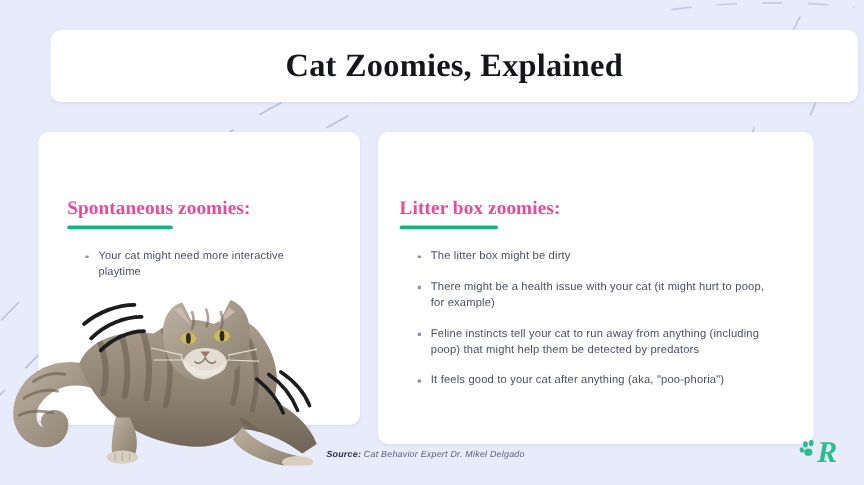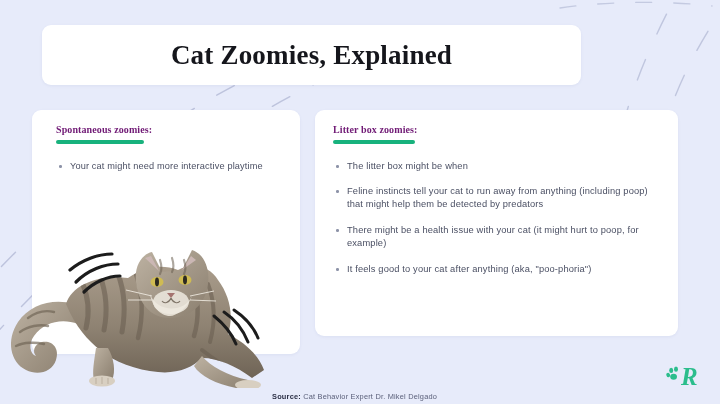--- a/index.html
+++ b/index.html
@@ -12,59 +12,59 @@
   #stage{position:absolute;inset:0;width:720px;height:404px;overflow:hidden;}
 
   
   .deco{position:absolute;inset:0;width:720px;height:404px;pointer-events:none;}
 
   
   .card{
     position:absolute;background:#ffffff;border-radius:9px;
     box-shadow:0 1px 3px rgba(120,130,180,.10);
   }
-  #title-card{left:42px;top:25px;width:539px;height:60px;}
+  #title-card{left:42px;top:25px;width:673px;height:60px;}
   #left-card{left:32px;top:110px;width:268px;height:244px;}
-  #right-card{left:315px;top:110px;width:363px;height:226px;}
+  #right-card{left:315px;top:110px;width:363px;height:260px;}
 
   #page-title{
     position:absolute;left:0;right:0;top:50%;transform:translateY(-50%);
     text-align:center;
     font-family:"Liberation Serif", serif;
     font-weight:bold;font-size:27px;color:#15161c;
     letter-spacing:.2px;
   }
 
   .col-head{
     font-family:"Liberation Serif", serif;
-    font-weight:bold;font-size:10px;color:#701a75;
-    letter-spacing:.1px;line-height:1.1;
+    font-weight:bold;font-size:16px;color:#ec4899;
+    letter-spacing:.1px;line-height:1.1;margin-top:41px;
   }
   .rule{height:3.5px;background:#18b27d;border-radius:2px;margin-top:5px;}
   #left-card .col-inner{position:absolute;left:24px;top:14px;right:14px;}
   #left-card .rule{width:88px;}
   #right-card .col-inner{position:absolute;left:18px;top:14px;right:14px;}
   #right-card .rule{width:82px;}
 
-  ul.bullets{list-style:none;margin:2px;padding:0;margin-top:16px;}
+  ul.bullets{list-style:none;margin:14px;padding:0;margin-top:16px;}
   ul.bullets li{
     position:relative;padding-left:12px;margin-bottom:11px;
     font-size:9.2px;line-height:1.45;color:#4a4f63;
     letter-spacing:.15px;
   }
   ul.bullets li:before{
     content:"";position:absolute;left:1px;top:5.5px;
     width:2.6px;height:2.6px;border-radius:50%;background:#8d93a8;
   }
   #right-card ul.bullets li{font-size:9.3px;margin-bottom:12px;}
 
   
   #source-line{
-    position:absolute;left:272px;top:392px;
-    font-size:7.4px;color:#5b607a;letter-spacing:.2px;
+    position:absolute;left:272px;top:374px;
+    font-size:7.4px;color:#5b607a;letter-spacing:.2px;font-style:italic;
   }
   #source-label{font-weight:bold;color:#2b2f45;}
 
   
   #logo{position:absolute;left:666px;top:360px;width:42px;height:30px;}
 
   
   #cat-photo{position:absolute;left:-4px;top:238px;width:296px;height:150px;}
 </style>
 </head>
@@ -98,23 +98,23 @@
         <li>Your cat might need more interactive playtime</li>
       </ul>
     </div>
   </div>
 
   <div class="card" id="right-card">
     <div class="col-inner">
       <div class="col-head">Litter box zoomies:</div>
       <div class="rule"></div>
       <ul class="bullets">
-        <li>The litter box might be when</li>
+        <li>The litter box might be dirty</li>
+        <li>There might be a health issue with your cat (it might hurt to poop, for example)</li>
         <li>Feline instincts tell your cat to run away from anything (including poop) that might help them be detected by predators</li>
-        <li>There might be a health issue with your cat (it might hurt to poop, for example)</li>
         <li>It feels good to your cat after anything (aka, "poo-phoria")</li>
       </ul>
     </div>
   </div>
 
   <svg id="cat-photo" viewBox="0 0 296 150" xmlns="http://www.w3.org/2000/svg">
     <defs>
       <linearGradient id="furA" x1="0" y1="0" x2="0" y2="1">
         <stop offset="0" stop-color="#a99c8b"></stop>
         <stop offset="0.55" stop-color="#8e8272"></stop>

